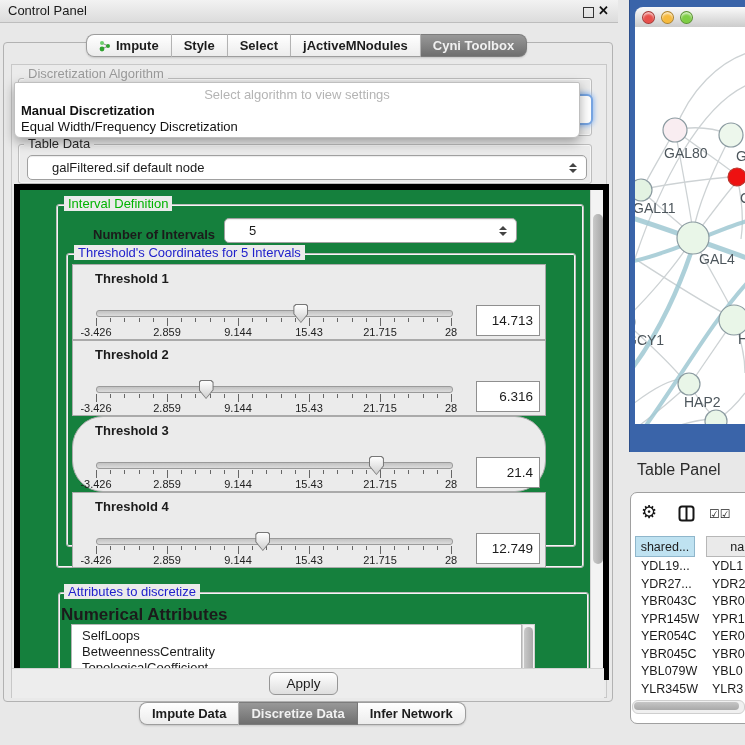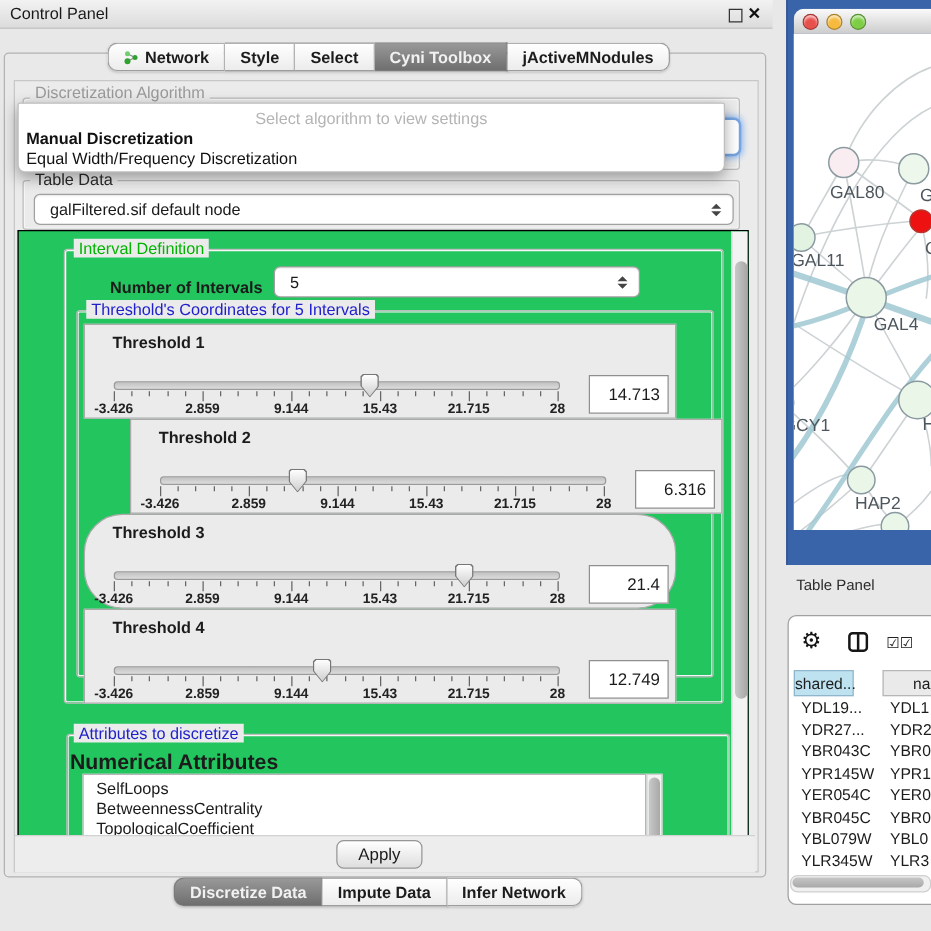--- a/index.html
+++ b/index.html
@@ -42,49 +42,49 @@
     border-radius:2px 2px 6px 6px;box-shadow:0 4px 12px rgba(0,0,0,.35);z-index:20;font-size:13px}
   #popup-hint{left:0;top:4px;width:100%;text-align:center;color:#b4b4b4}
   .popup-item{left:0;width:100%;padding-left:6px;color:#111}
   #popup-item-0{top:20px;font-weight:bold}
   #popup-item-1{top:36px}
 
   #td-group{left:18px;top:144px;width:572px;height:38px}
   #td-title{left:24px;top:136px;color:#2a2a2a}
   .combo{background:#fff;border:1px solid #a0a0a0;border-radius:5px;font-size:13px;
     display:flex;align-items:center;box-shadow:inset 0 1px 1px rgba(0,0,0,.08)}
-  .combo .cval{flex:1;padding-left:12px;white-space:nowrap;overflow:hidden}
+  .combo .cval{flex:1;padding-left:24px;white-space:nowrap;overflow:hidden}
   .stepper{width:14px;display:flex;flex-direction:column;align-items:center;gap:2px;margin-right:6px}
   .stepper .up{width:0;height:0;border-left:4px solid transparent;border-right:4px solid transparent;border-bottom:4px solid #444}
   .stepper .dn{width:0;height:0;border-left:4px solid transparent;border-right:4px solid transparent;border-top:4px solid #444}
   #td-combo{left:27px;top:155px;width:558px;height:23px}
 
   
-  #content-pane{left:14px;top:184px;width:583px;height:484px;border:1px solid #000000;background:#22c55e;overflow:hidden}
+  #content-pane{left:14px;top:184px;width:583px;height:484px;border:6px solid #000000;background:#15803d;overflow:hidden}
   #interval-group{left:36px;top:14px;width:526px;height:362px}
   #interval-title{left:44px;top:6px;color:#00b400}
   #num-label{left:73px;top:37px;font-size:13px;font-weight:bold}
   #num-combo{left:204px;top:28px;width:291px;height:23px}
   #thr-group{left:46px;top:63px;width:508px;height:292px}
   #thr-title{left:54px;top:55px;color:#2121cc}
 
   .thr-row{position:absolute;left:52px;width:472px;height:74px;border:1px solid #aaa;background:#ebebeb}
   .thr-label{position:absolute;left:22px;top:6px;font-size:13px;font-weight:bold}
   .thr-track{position:absolute;left:23px;top:45px;width:355px;height:5px;border:1px solid #9a9a9a;
      border-radius:3px;background:linear-gradient(#c2c2c2,#dcdcdc)}
   .thr-thumb{position:absolute;top:39px;width:15px;height:19px}
   .thr-thumb .t-o{position:absolute;inset:0;background:#777;
      clip-path:polygon(0 10%,14% 0,86% 0,100% 10%,100% 52%,50% 100%,0 52%)}
   .thr-thumb .t-i{position:absolute;inset:1px;background:linear-gradient(#fefefe,#cfcfcf);
      clip-path:polygon(0 10%,14% 0,86% 0,100% 10%,100% 52%,50% 100%,0 52%)}
   .tickrow{position:absolute;left:23px;top:53px;width:355px;height:9px}
   .tick{position:absolute;width:1px;background:#666;top:0}
   .tick.minor{height:4px}.tick.major{height:8px}
   .ticklabels{position:absolute;left:23px;top:61px;width:355px;height:12px}
-  .ticklabel{position:absolute;transform:translateX(-50%);font-size:11px;font-weight:bold;color:#222;white-space:nowrap}
+  .ticklabel{position:absolute;transform:translateX(-50%);font-size:11px;font-weight:normal;color:#222;white-space:nowrap}
   .thr-value{position:absolute;left:403px;top:40px;width:56px;height:29px;background:#fff;border:1px solid #8f8f8f;
      font-size:13.5px;text-align:right;line-height:29px;padding-right:6px;box-sizing:content-box}
 
   #attr-group{left:38px;top:402px;width:529px;height:150px}
   #attr-title{left:44px;top:394px;color:#2121cc}
   #numattr-label{left:41px;top:415px;font-size:17px;font-weight:bold}
   #attr-list{left:51px;top:434px;width:451px;height:80px;background:#fff;border:1px solid #b5b5b5;
      font-size:13px;padding-top:3px;box-sizing:border-box}
   .attr-item{padding-left:10px;line-height:16px;white-space:nowrap}
   #attr-scroll{left:502px;top:434px;width:13px;height:80px;background:#f3f3f3;border:1px solid #cfcfcf;box-sizing:border-box}
@@ -100,28 +100,28 @@
 
   
   #net-frame{left:629px;top:0;width:116px;height:452px;background:#3a64a9;border-left:1px solid #2d4f8a}
   #net-titlebar{left:635px;top:7px;width:110px;height:20px;background:linear-gradient(#fafafa,#cccccc);
      border-bottom:1px solid #979797;border-radius:8px 0 0 0}
   .light{position:absolute;top:4px;width:11px;height:11px;border-radius:50%;border:1px solid rgba(0,0,0,.3);
      box-shadow:inset 0 2px 2px rgba(255,255,255,.65)}
   #net-canvas{left:635px;top:27px;width:110px;height:397px;background:#fff;overflow:hidden}
 
   
-  #tp-title{left:637px;top:461px;font-size:12px;color:#2b2b2b}
+  #tp-title{left:637px;top:461px;font-size:16px;color:#2b2b2b}
   #table-box{left:630px;top:492px;width:130px;height:230px;background:#fff;border:1px solid #a0a0a0;border-radius:7px}
   #gear-icon{left:641px;top:501px;font-size:18px;color:#161616}
   #cols-icon{left:678px;top:505px}
   #checks-icon{left:709px;top:507px;font-size:12px;letter-spacing:0px;color:#222}
   .hcell{position:absolute;top:536px;height:21px;font-size:12.5px;text-align:center;line-height:21px;
      box-sizing:border-box}
-  #hcell-0{left:635px;width:48px;border:1px solid #8fb6cb;color:#1d1d1d}
+  #hcell-0{left:635px;width:60px;border:1px solid #8fb6cb;color:#1d1d1d}
   #hcell-1{left:706px;width:80px;background:#eaeaea;border:1px solid #b7b7b7}
   .trow{position:absolute;left:635px;width:160px;height:17.5px;font-size:12.5px;line-height:17.5px;white-space:nowrap}
   .trow .c0{position:absolute;left:6px;width:64px}
   .trow .c1{position:absolute;left:77px}
   #h-scroll{left:632px;top:700px;width:111px;height:12px;background:#f0f0f0;border:1px solid #cfcfcf;border-radius:6px}
   #h-scroll .sthumb{position:absolute;left:1px;top:1px;height:8px;width:105px;border-radius:5px;
      background:linear-gradient(#c6c6c6,#a9a9a9)}
 </style>
 </head>
 <body>
@@ -137,33 +137,33 @@
 
 <div class="abs segbar" id="top-tabs">
     <div class="seg">
       <svg width="12" height="12" xmlns="http://www.w3.org/2000/svg">
         <line x1="3" y1="3" x2="9" y2="6" stroke="#8a8a8a"></line>
         <line x1="3" y1="9" x2="9" y2="6" stroke="#8a8a8a"></line>
         <circle cx="3" cy="3" r="2" fill="#6fcf6f"></circle>
         <circle cx="3" cy="9" r="2.4" fill="#2fa12f"></circle>
         <circle cx="9" cy="6" r="2" fill="#2fa12f"></circle>
       </svg>
-      <span>Network</span>
+      <span>Impute</span>
     </div>
     <div class="seg">
       <span>Style</span>
     </div>
     <div class="seg">
       <span>Select</span>
     </div>
+    <div class="seg">
+      <span>jActiveMNodules</span>
+    </div>
     <div class="seg selected">
       <span>Cyni Toolbox</span>
-    </div>
-    <div class="seg">
-      <span>jActiveMNodules</span>
     </div>
   </div>
 
 <div class="abs groupbox" id="disc-group"></div>
 <span class="abs group-title" id="disc-title">Discretization Algorithm</span>
 <div class="abs" id="alg-combo"></div>
 
 <div class="abs" id="popup">
   <div class="abs popup-item" id="popup-item-0">Manual Discretization</div>
   <div class="abs" id="popup-hint">Select algorithm to view settings</div>
@@ -247,21 +247,21 @@
           <span class="ticklabel" style="left: 60%;">15.43</span>
           <span class="ticklabel" style="left: 80%;">21.715</span>
           <span class="ticklabel" style="left: 100%;">28</span>
         </div>
         <div class="thr-thumb" style="left: 220.405px;">
           <span class="t-o"></span>
           <span class="t-i"></span>
         </div>
         <div class="thr-value">14.713</div>
       </div>
-      <div class="thr-row" style="top: 150px; margin-left: 37px;">
+      <div class="thr-row" style="top: 150px;">
         <div class="thr-label">Threshold 2</div>
         <div class="thr-track"></div>
         <div class="tickrow">
           <span class="tick major" style="left: 0%;"></span>
           <span class="tick minor" style="left: 4%;"></span>
           <span class="tick minor" style="left: 8%;"></span>
           <span class="tick minor" style="left: 12%;"></span>
           <span class="tick minor" style="left: 16%;"></span>
           <span class="tick major" style="left: 20%;"></span>
           <span class="tick minor" style="left: 24%;"></span>
@@ -389,25 +389,25 @@
         </div>
         <div class="thr-value">12.749</div>
       </div>
     </div>
   </div>
 
 <div class="abs" id="apply-row"></div>
 <div class="abs" id="apply-btn">Apply</div>
 
 <div class="abs segbar" id="bottom-tabs">
+    <div class="seg">
+      <span>Impute Data</span>
+    </div>
     <div class="seg selected">
       <span>Discretize Data</span>
-    </div>
-    <div class="seg">
-      <span>Impute Data</span>
     </div>
     <div class="seg">
       <span>Infer Network</span>
     </div>
   </div>
 
 <div class="abs" id="net-frame" style="background: rgb(58, 100, 169);"></div>
 <div class="abs" id="net-titlebar">
   <span class="light" id="light-r" style="left: 7px; background: rgb(232, 80, 76);"></span>
   <span class="light" id="light-y" style="left: 26px; background: rgb(246, 186, 62);"></span>

